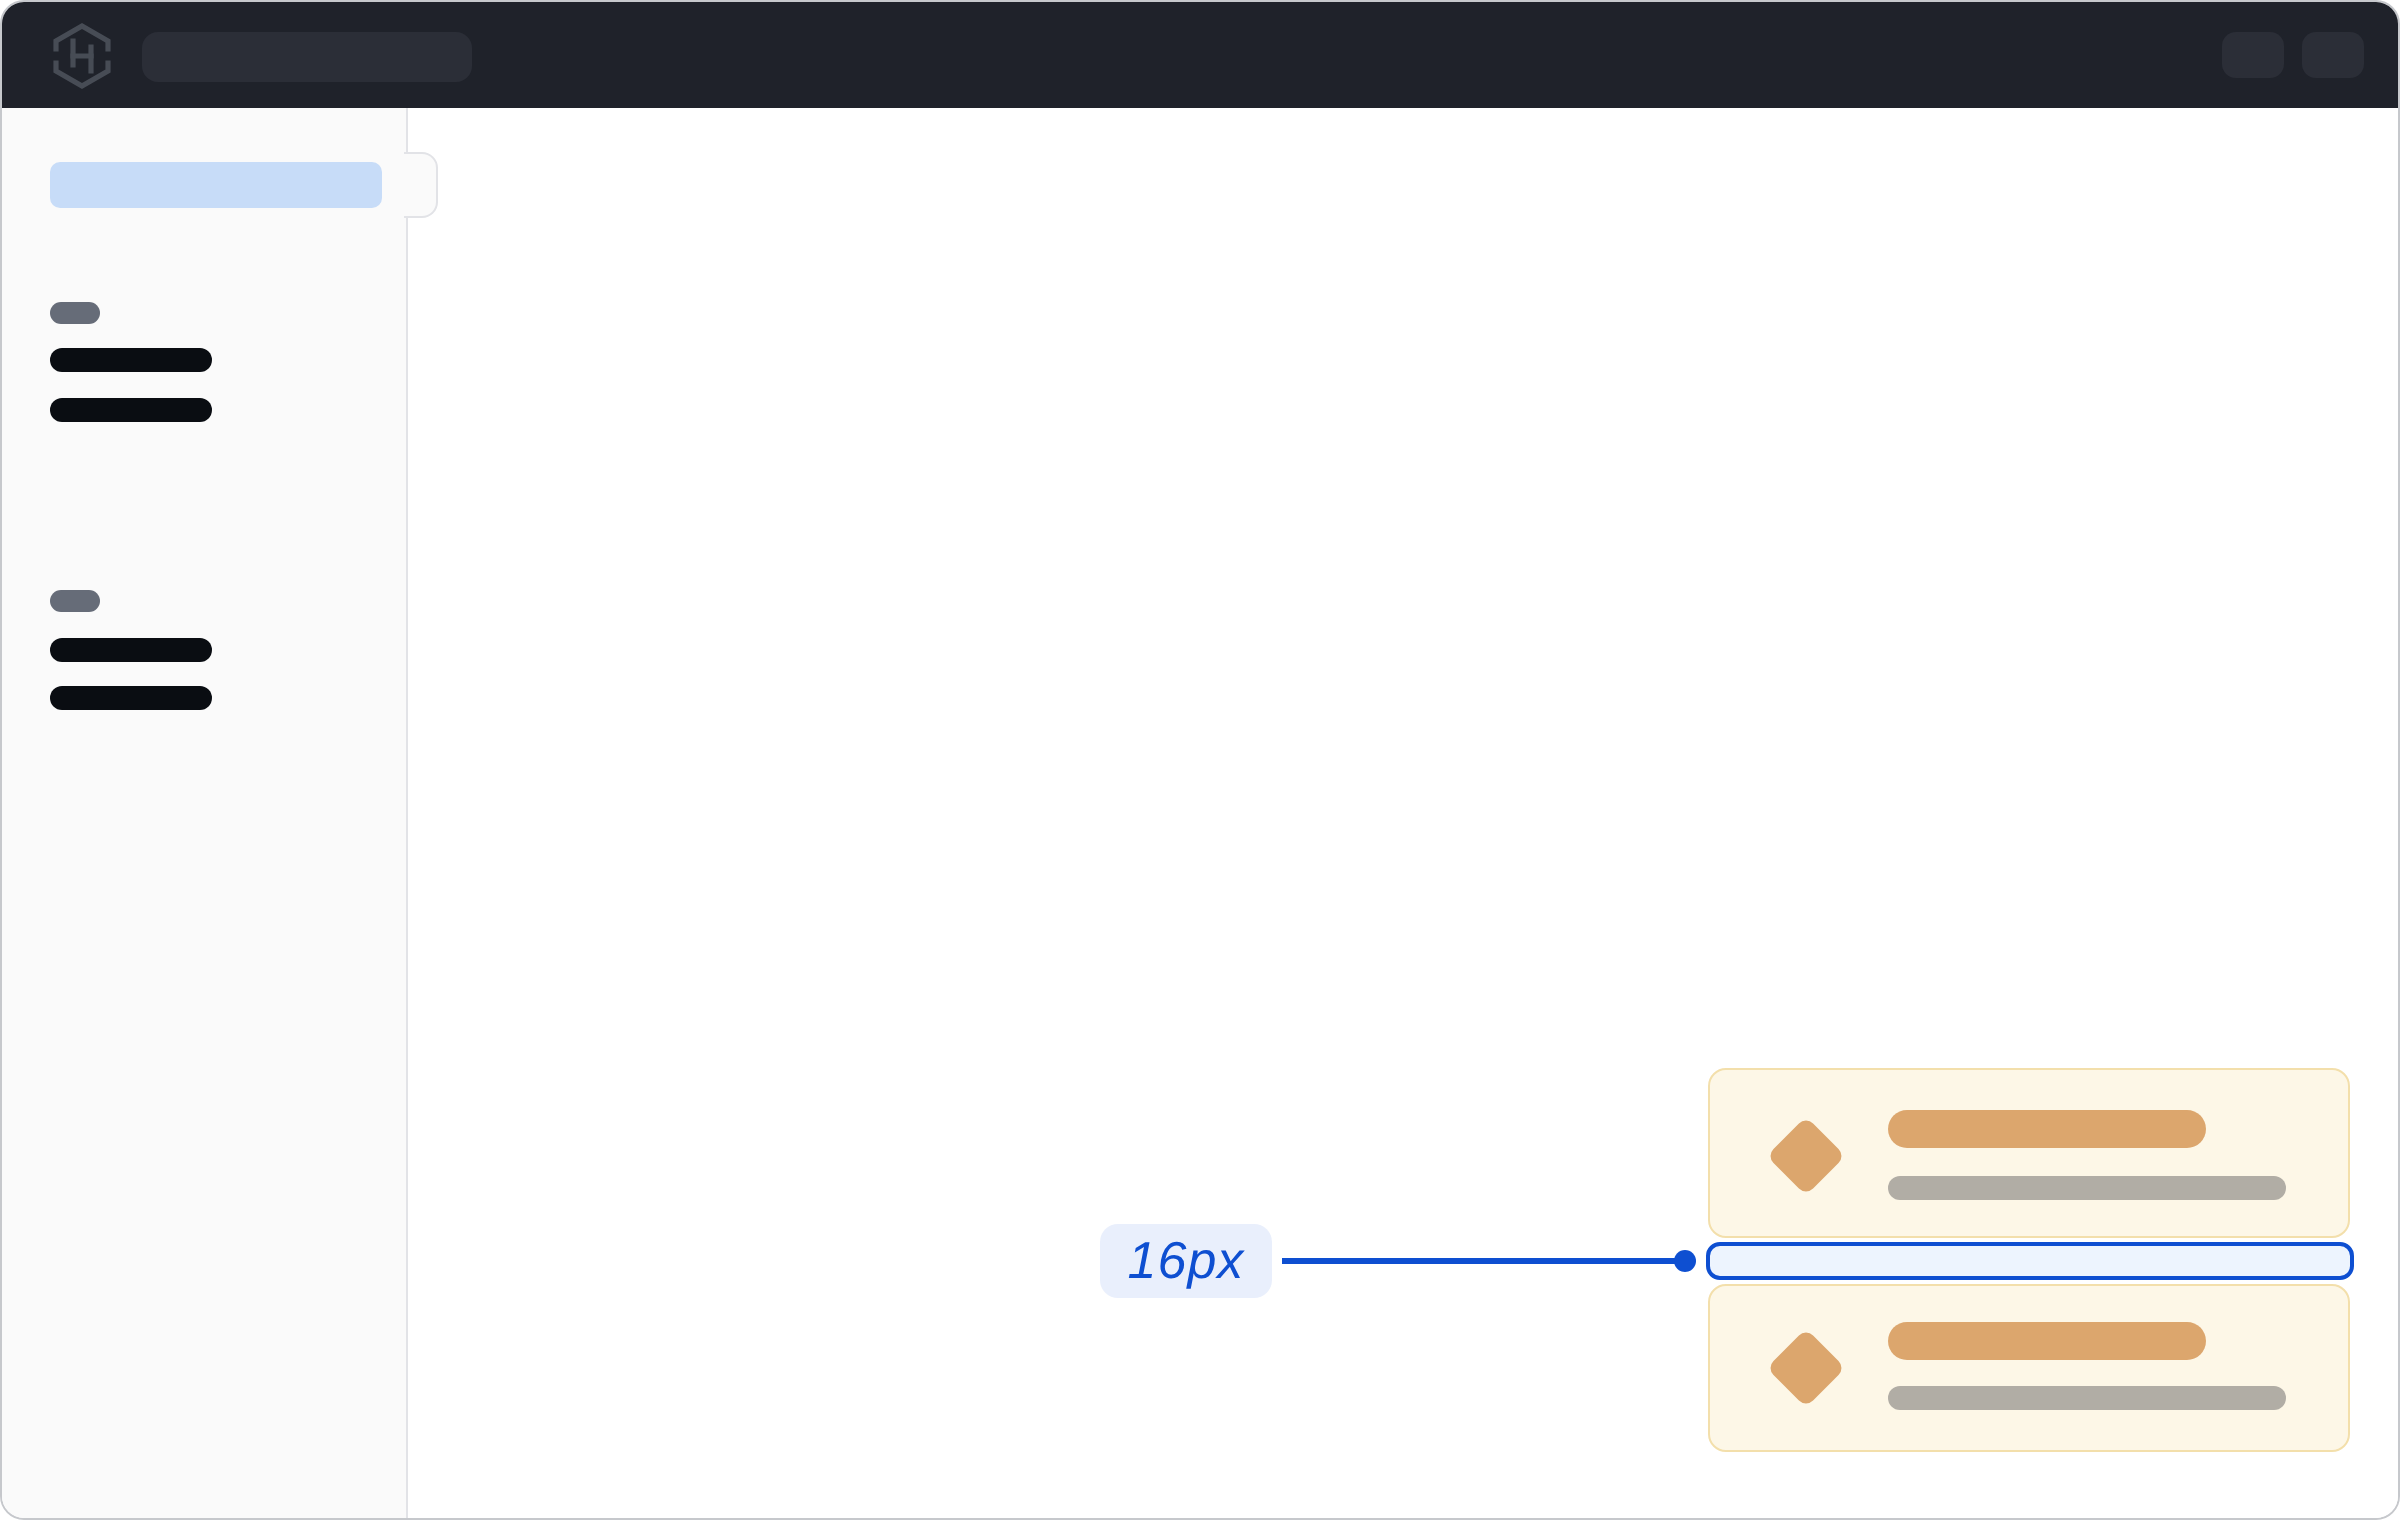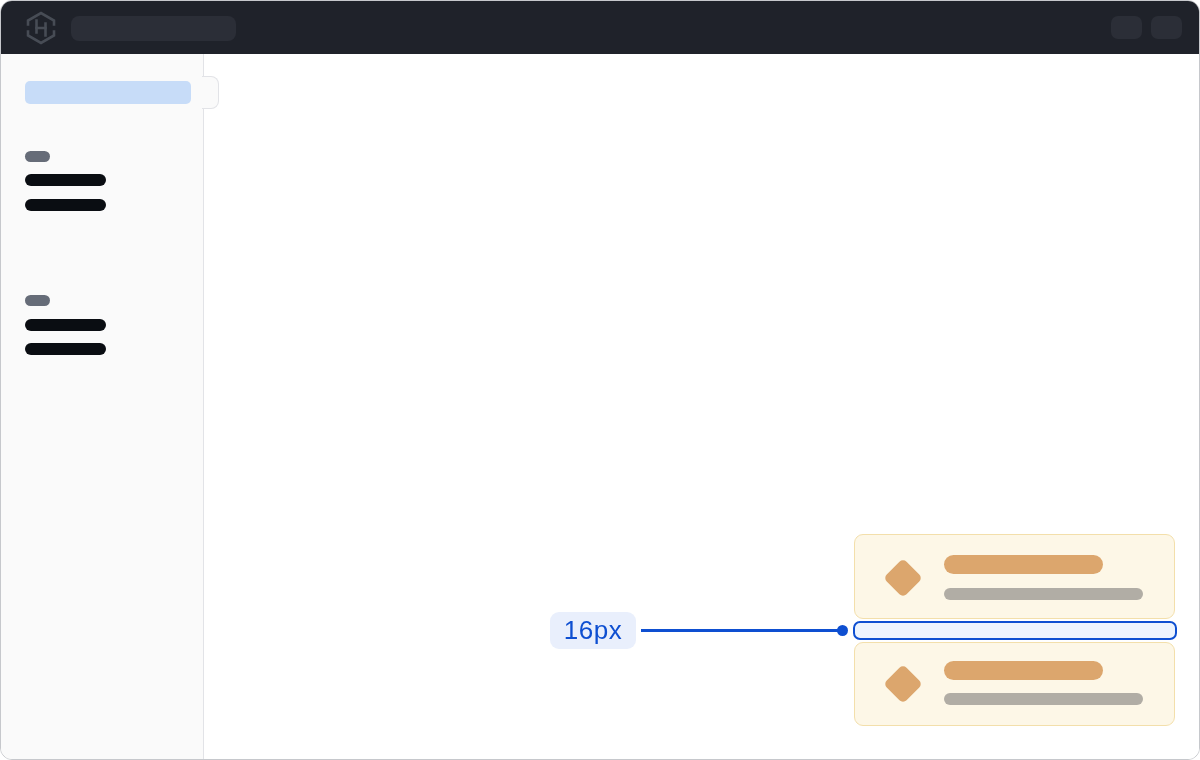--- a/index.html
+++ b/index.html
@@ -55,21 +55,21 @@
     border-radius:9.5px;background:var(--diamond-orange);}
   .card-sub-skel{position:absolute;left:89px;top:53px;width:199px;height:12px;
     border-radius:6px;background:var(--card-subtitle-gray);}
   .card.c2 .card-title-skel{top:18px;}
   .card.c2 .card-sub-skel{top:50px;}
 
   
   .spacing-label{position:absolute;left:549px;top:611px;width:86px;height:37px;
     border-radius:9px;background:var(--annotation-pill-bg);color:var(--accent-blue);
     font-size:26px;font-weight:500;display:flex;align-items:center;justify-content:center;
-    letter-spacing:0.5px;}
+    letter-spacing:0.5px;font-style:italic;}
   .annotation-line{position:absolute;left:640px;top:628px;width:197px;height:2.5px;
     background:var(--accent-blue);}
   .annotation-dot{position:absolute;left:836px;top:624px;width:11px;height:11px;
     border-radius:50%;background:var(--accent-blue);}
   .spacing-highlight{position:absolute;left:852px;top:620px;width:324px;height:19px;
     border:2.5px solid var(--accent-blue);border-radius:7px;background:var(--highlight-fill);
     z-index:2;}
 </style>
 </head>
 <body>

